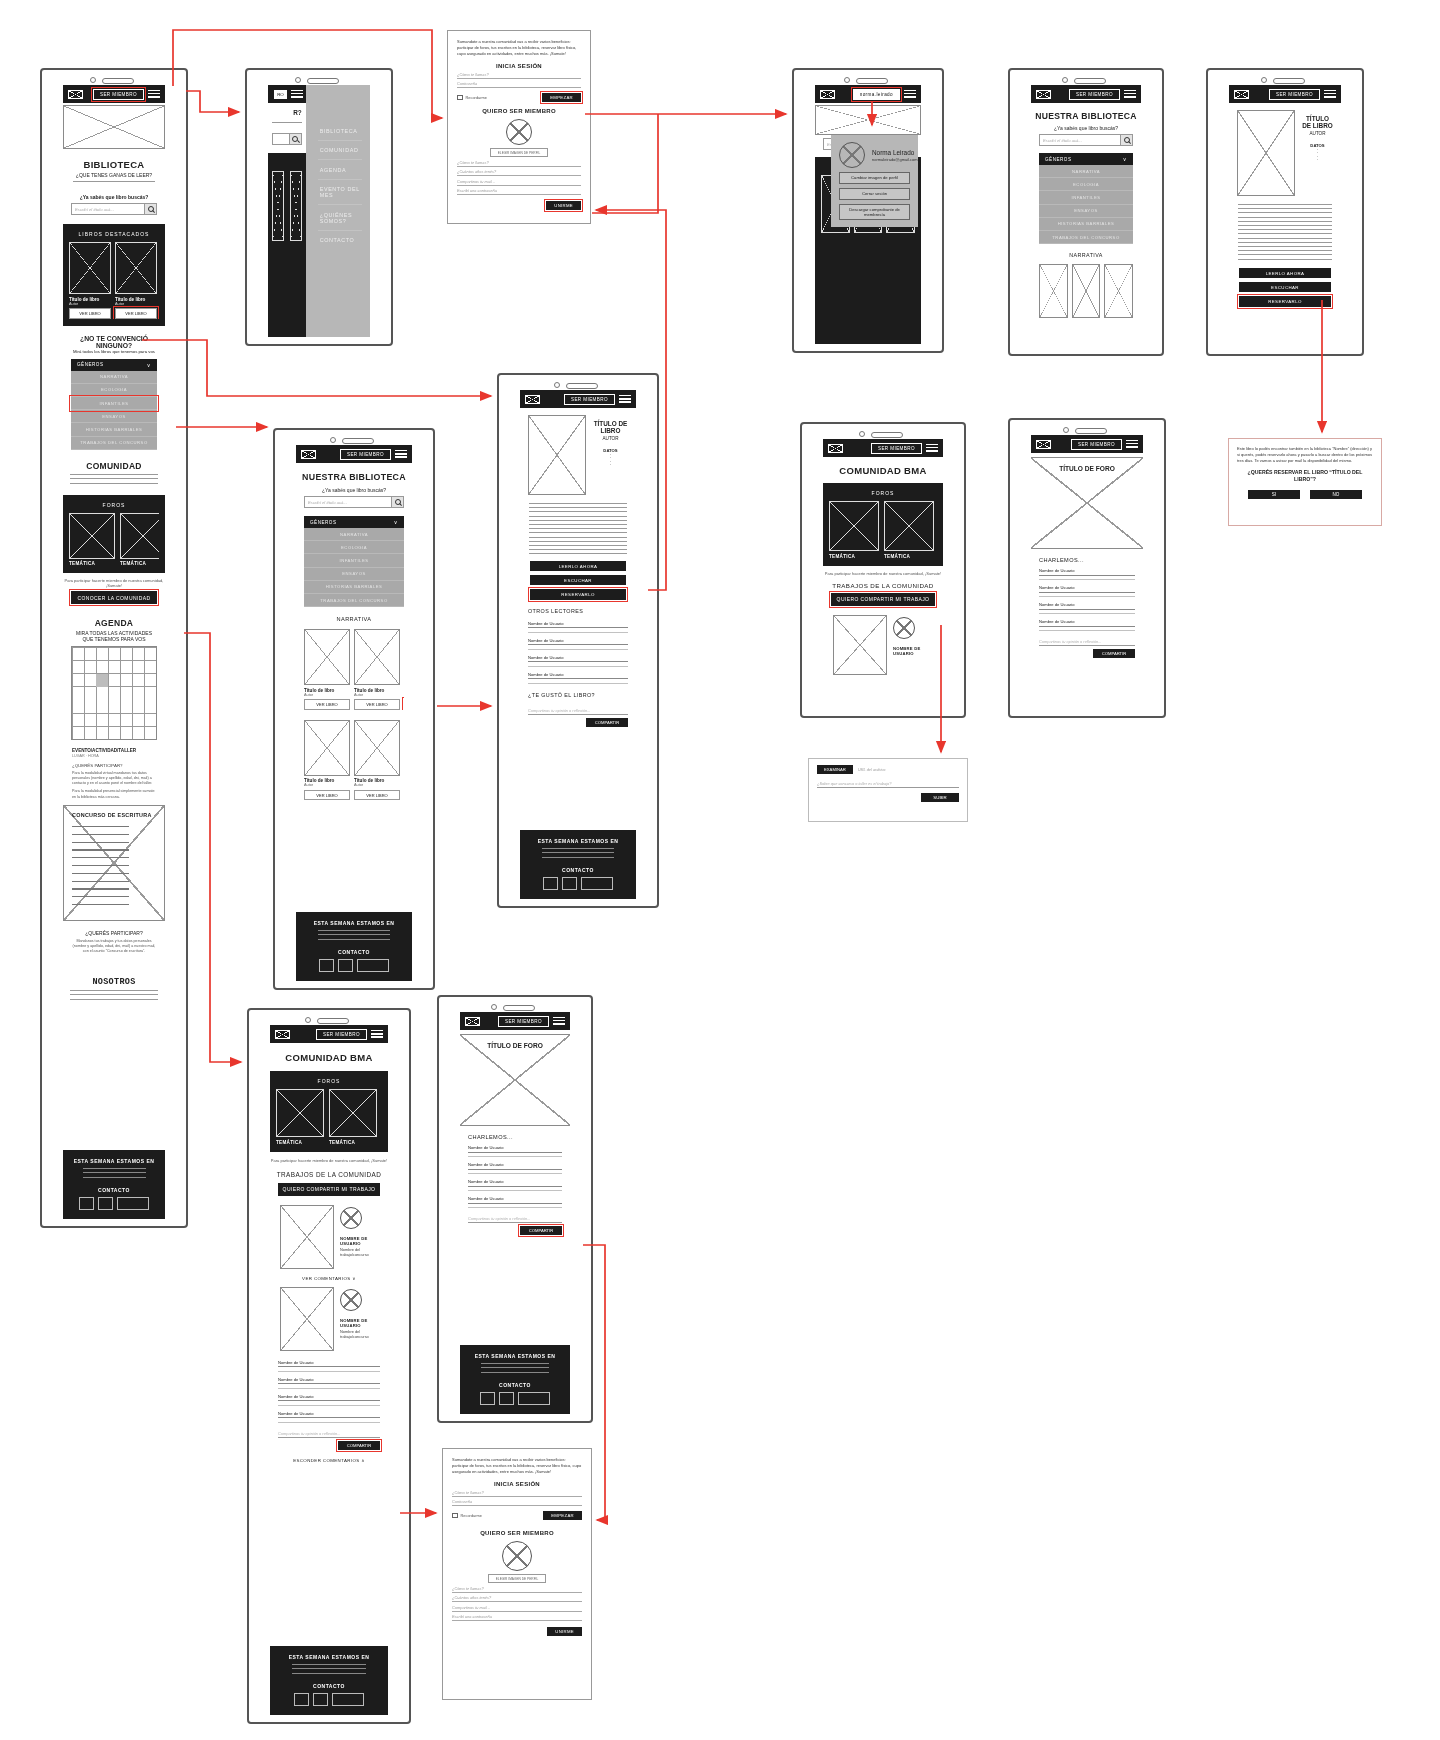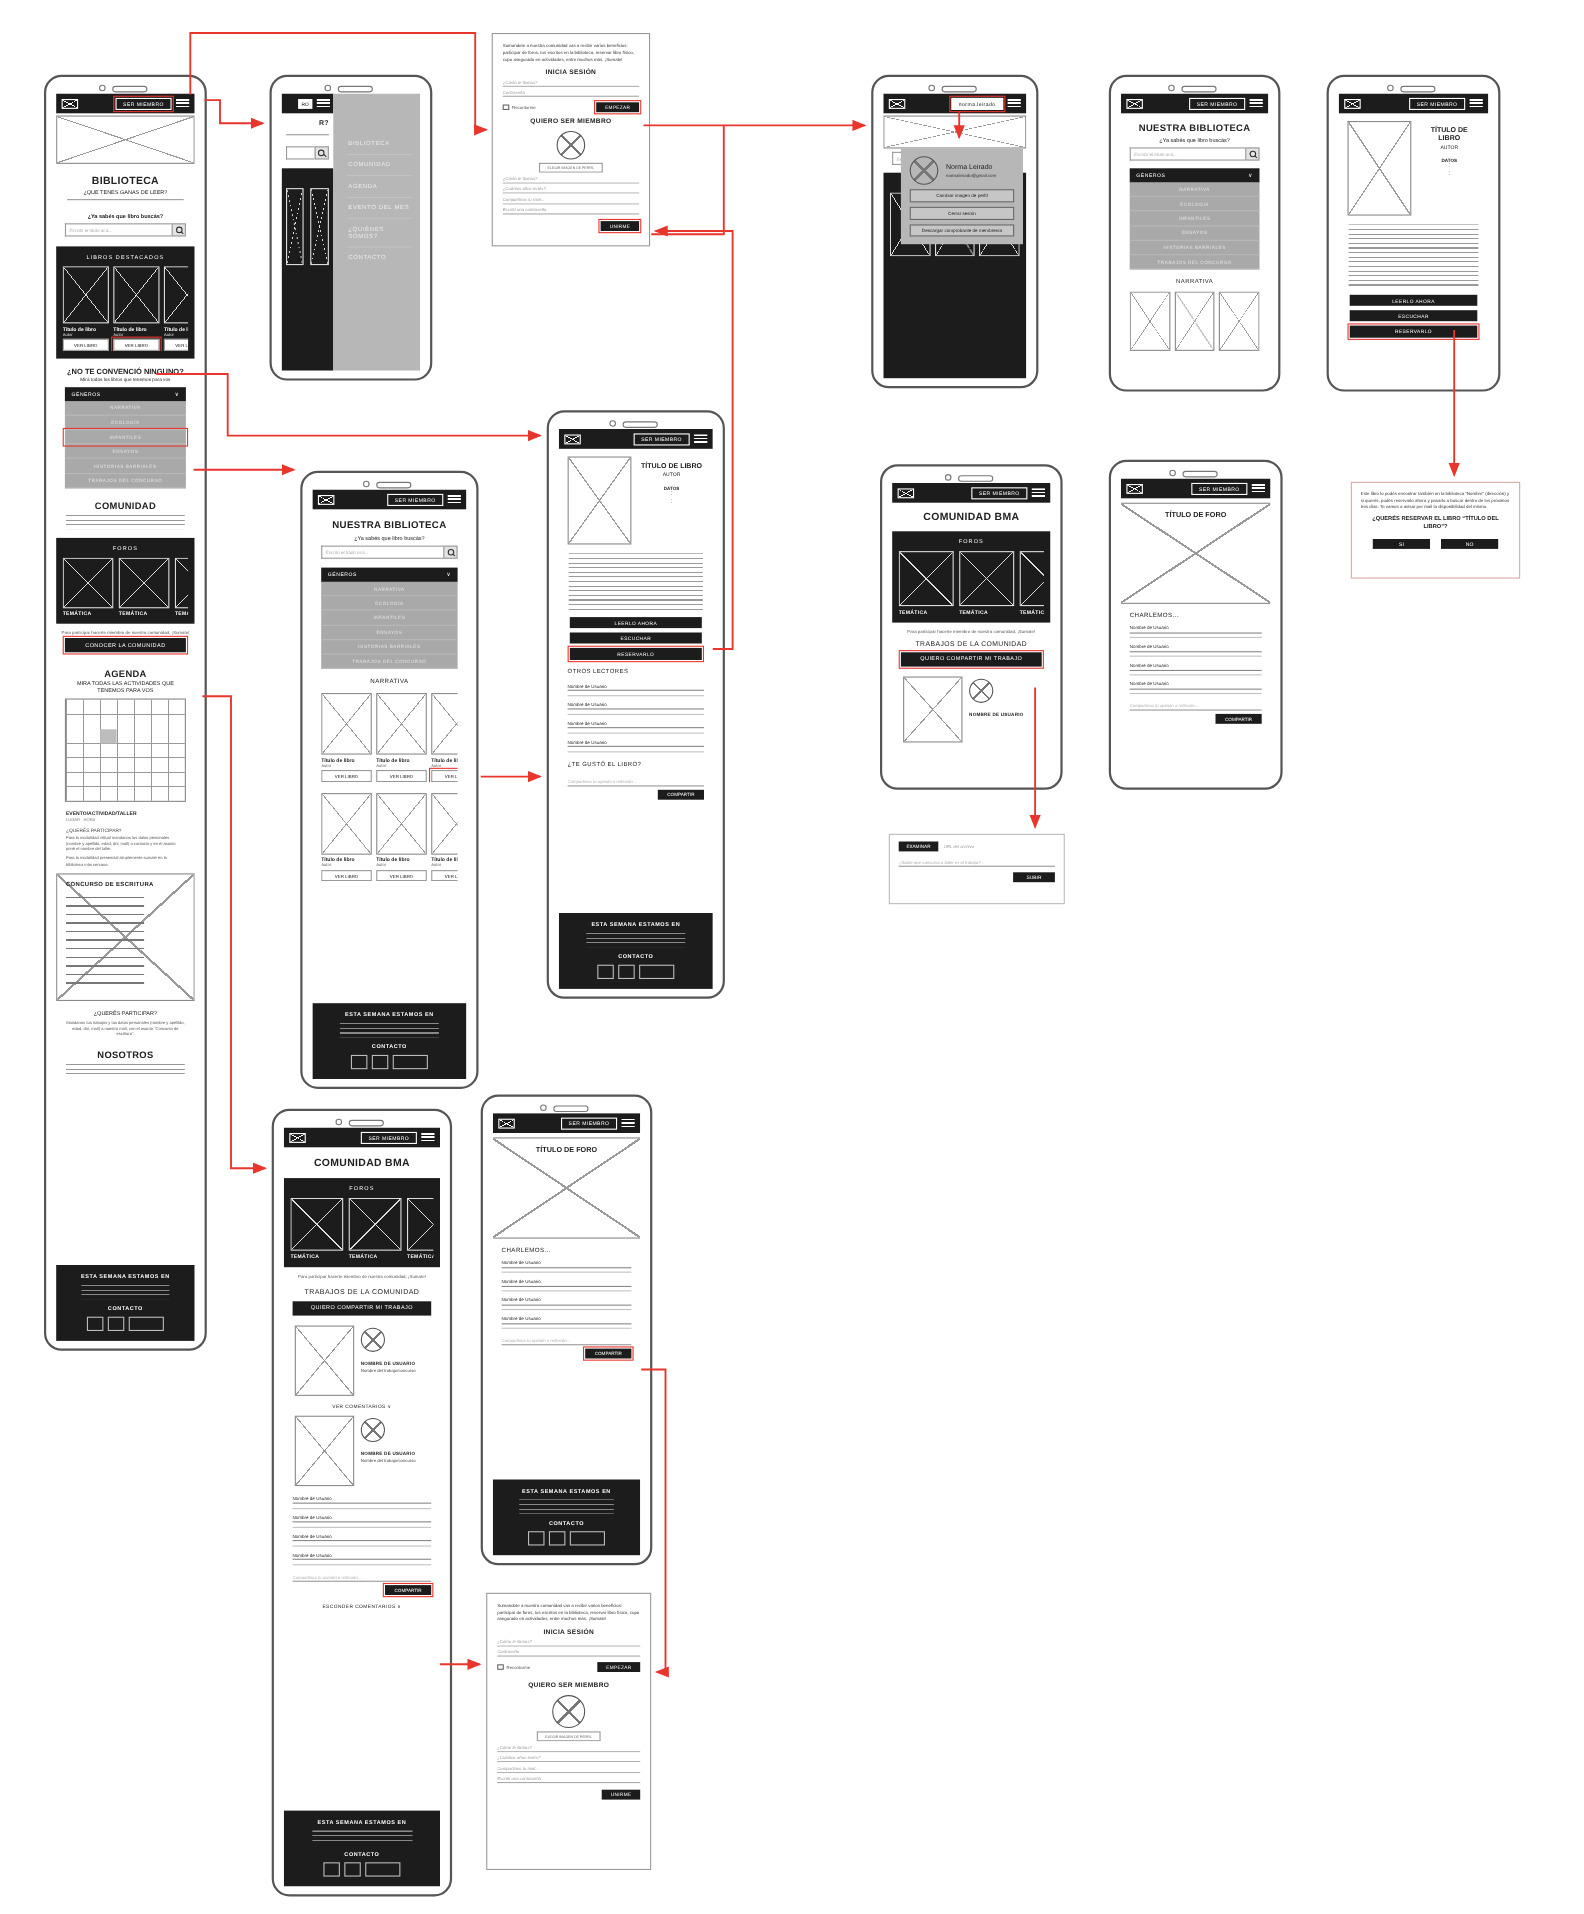--- a/index.html
+++ b/index.html
@@ -1,20 +1,20 @@
 <!DOCTYPE html>
 <html><head>
 <meta charset="utf-8">
 <style>
   :root{ --red:#e8362d; --blk:#1c1c1c; --gray:#b7b7b7; }
   *{box-sizing:border-box; margin:0; padding:0;}
   body{width:1440px;height:1740px;position:relative;background:#fff;
        font-family:"Liberation Sans",sans-serif;color:#222;overflow:hidden;}
   
-  .phone{position:absolute;background:#fff;border:2px solid #555;border-radius:16px;padding:4px 9px 7px;}
+  .phone{position:absolute;background:#fff;border:2px solid #555;border-radius:4px;padding:4px 21px 7px;}
   .ptop{height:11px;position:relative;}
   .ptop::before{content:"";position:absolute;left:calc(50% - 24px);top:3px;width:4px;height:4px;border:1px solid #777;border-radius:50%;}
   .ptop::after{content:"";position:absolute;left:calc(50% - 12px);top:3.5px;width:30px;height:4px;border:1px solid #777;border-radius:3px;}
   .scr{position:relative;height:calc(100% - 11px);overflow:hidden;display:flex;flex-direction:column;}
   
   .hdr{background:var(--blk);min-height:18px;display:flex;align-items:center;gap:4px;padding:0 5px;flex:0 0 auto;}
   .logo{width:15px;height:9px;border:1px solid #fff;flex:0 0 auto;
     background:linear-gradient(to top right,transparent 47%,#fff 47%,#fff 53%,transparent 53%),
                linear-gradient(to bottom right,transparent 47%,#fff 47%,#fff 53%,transparent 53%);}
   .smb{margin-left:auto;border:1px solid #fff;color:#fff;font-size:4.6px;letter-spacing:.4px;padding:2px 6px;white-space:nowrap;}
@@ -252,21 +252,21 @@
     <div style="margin:5px 9px 0;font-size:4.4px;color:#444;">¿QUERÉS PARTICIPAR?</div>
     <div class="para">Para la modalidad virtual mandanos tus datos personales (nombre y apellido, edad, dni, mail) a contacto y en el asunto poné el nombre del taller.</div>
     <div class="para">Para la modalidad presencial simplemente sumate en la biblioteca más cercana.</div>
     <div class="conc">
       <div class="xph" style="position:absolute;inset:0;"></div>
       <div class="conc-t">CONCURSO DE ESCRITURA</div>
       <div class="conc-l"></div>
     </div>
     <div class="sub" style="font-size:5px;margin-top:9px;">¿QUERÉS PARTICIPAR?</div>
     <div class="para" style="text-align:center;">Mandanos tus trabajos y tus datos personales (nombre y apellido, edad, dni, mail) a nuestro mail, con el asunto “Concurso de escritura”.</div>
-    <div class="h1" style="margin-top:10px;font-size:8.5px;">NOSOTROS</div>
+    <div class="h1" style="margin-top:22px;font-size:8.5px;font-family:Liberation Mono, monospace;">NOSOTROS</div>
     <div class="mlines" style="height:10px;"></div>
     <div class="pfoot">
       <div class="fh">ESTA SEMANA ESTAMOS EN</div>
       <div class="ftl"></div>
       <div class="fh">CONTACTO</div>
       <div class="fboxes">
           <span></span>
           <span></span>
           <span class="wide"></span>
         </div>

